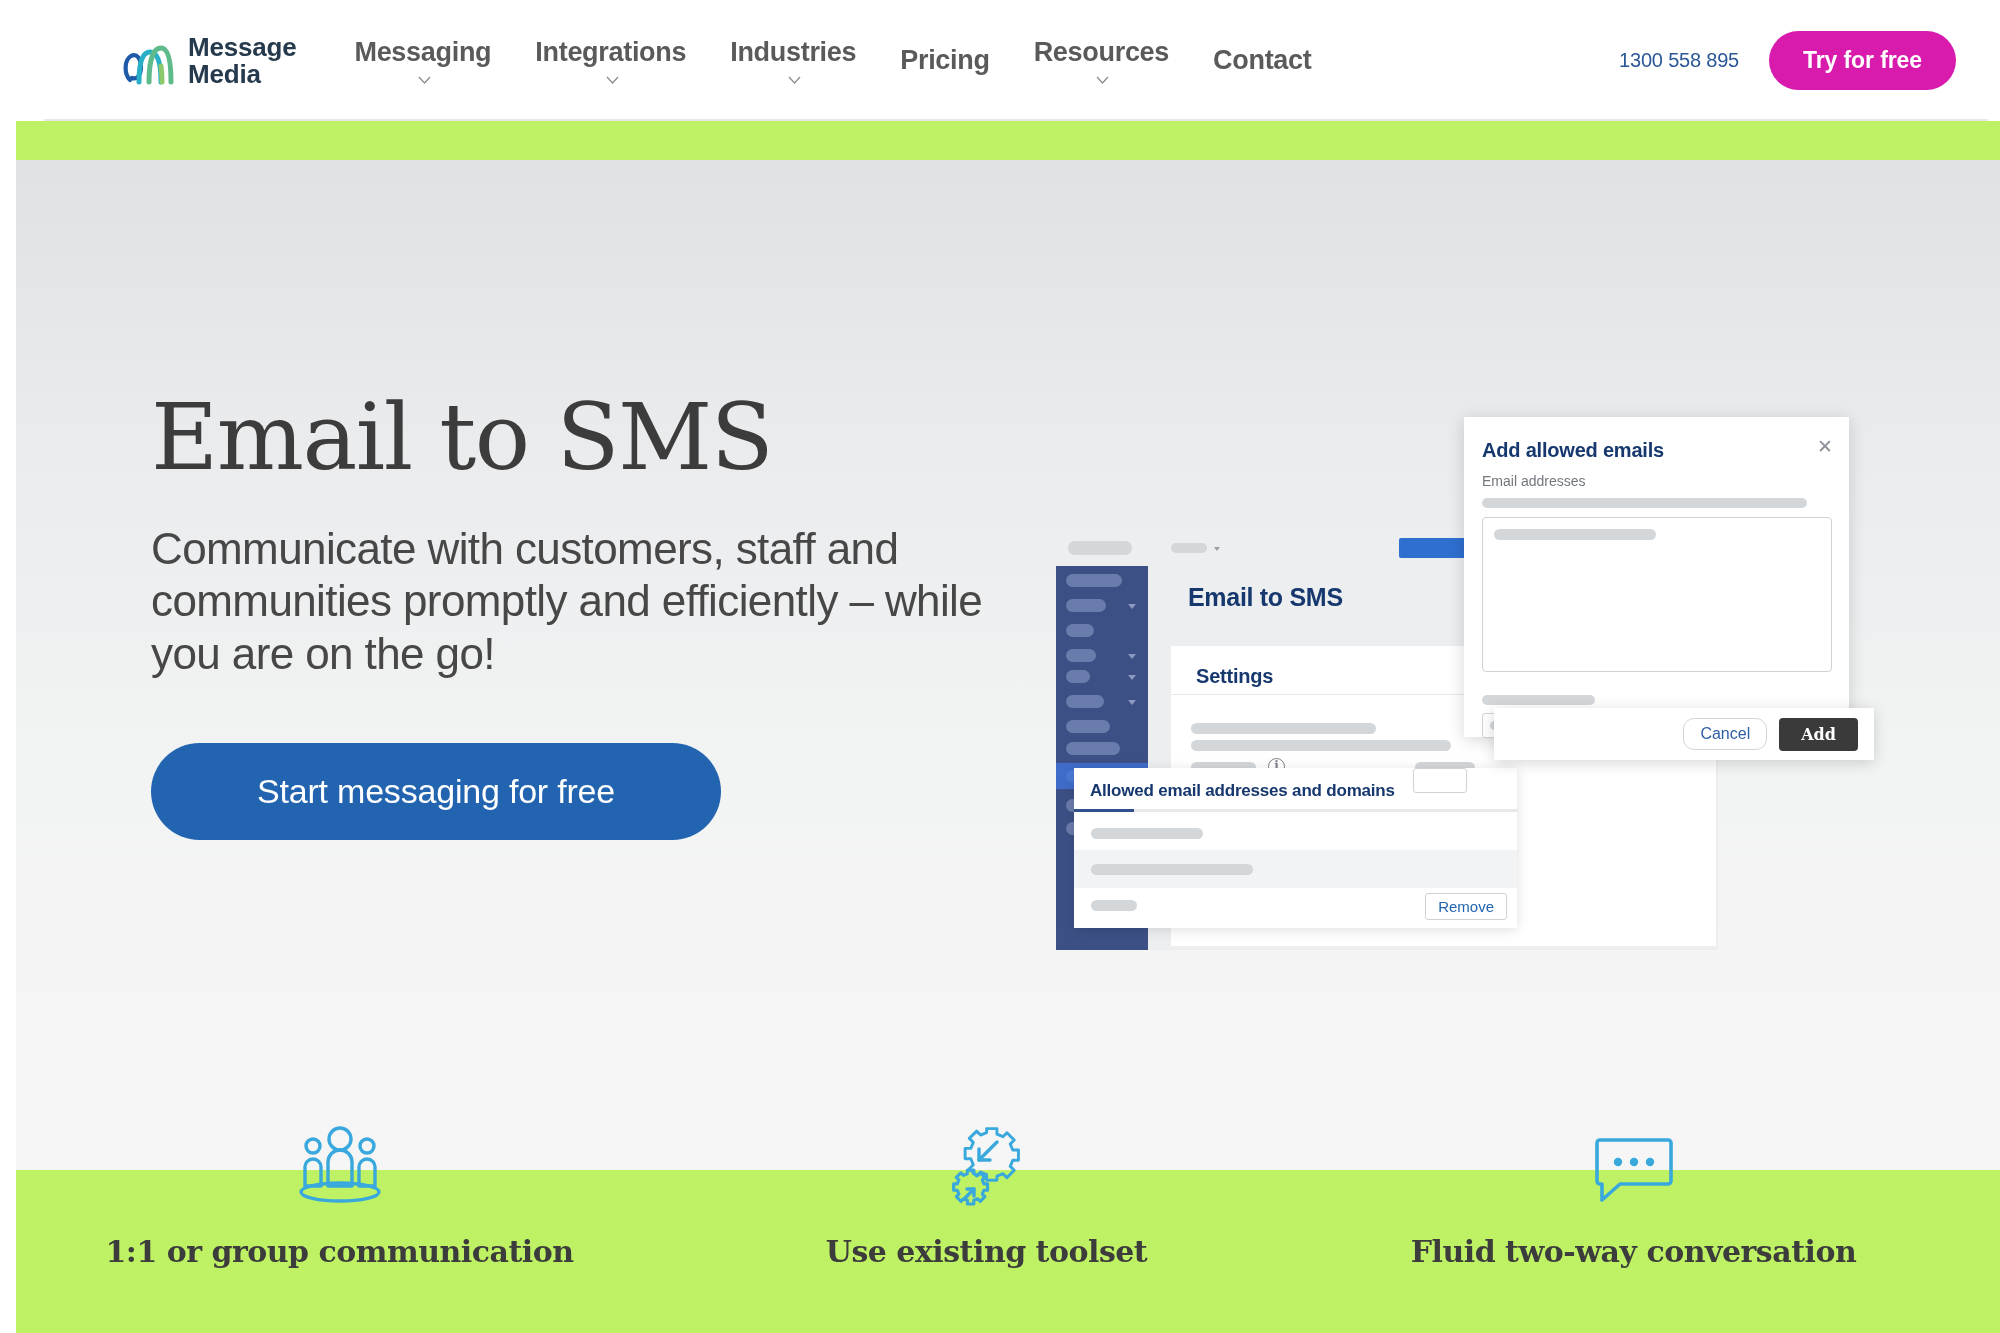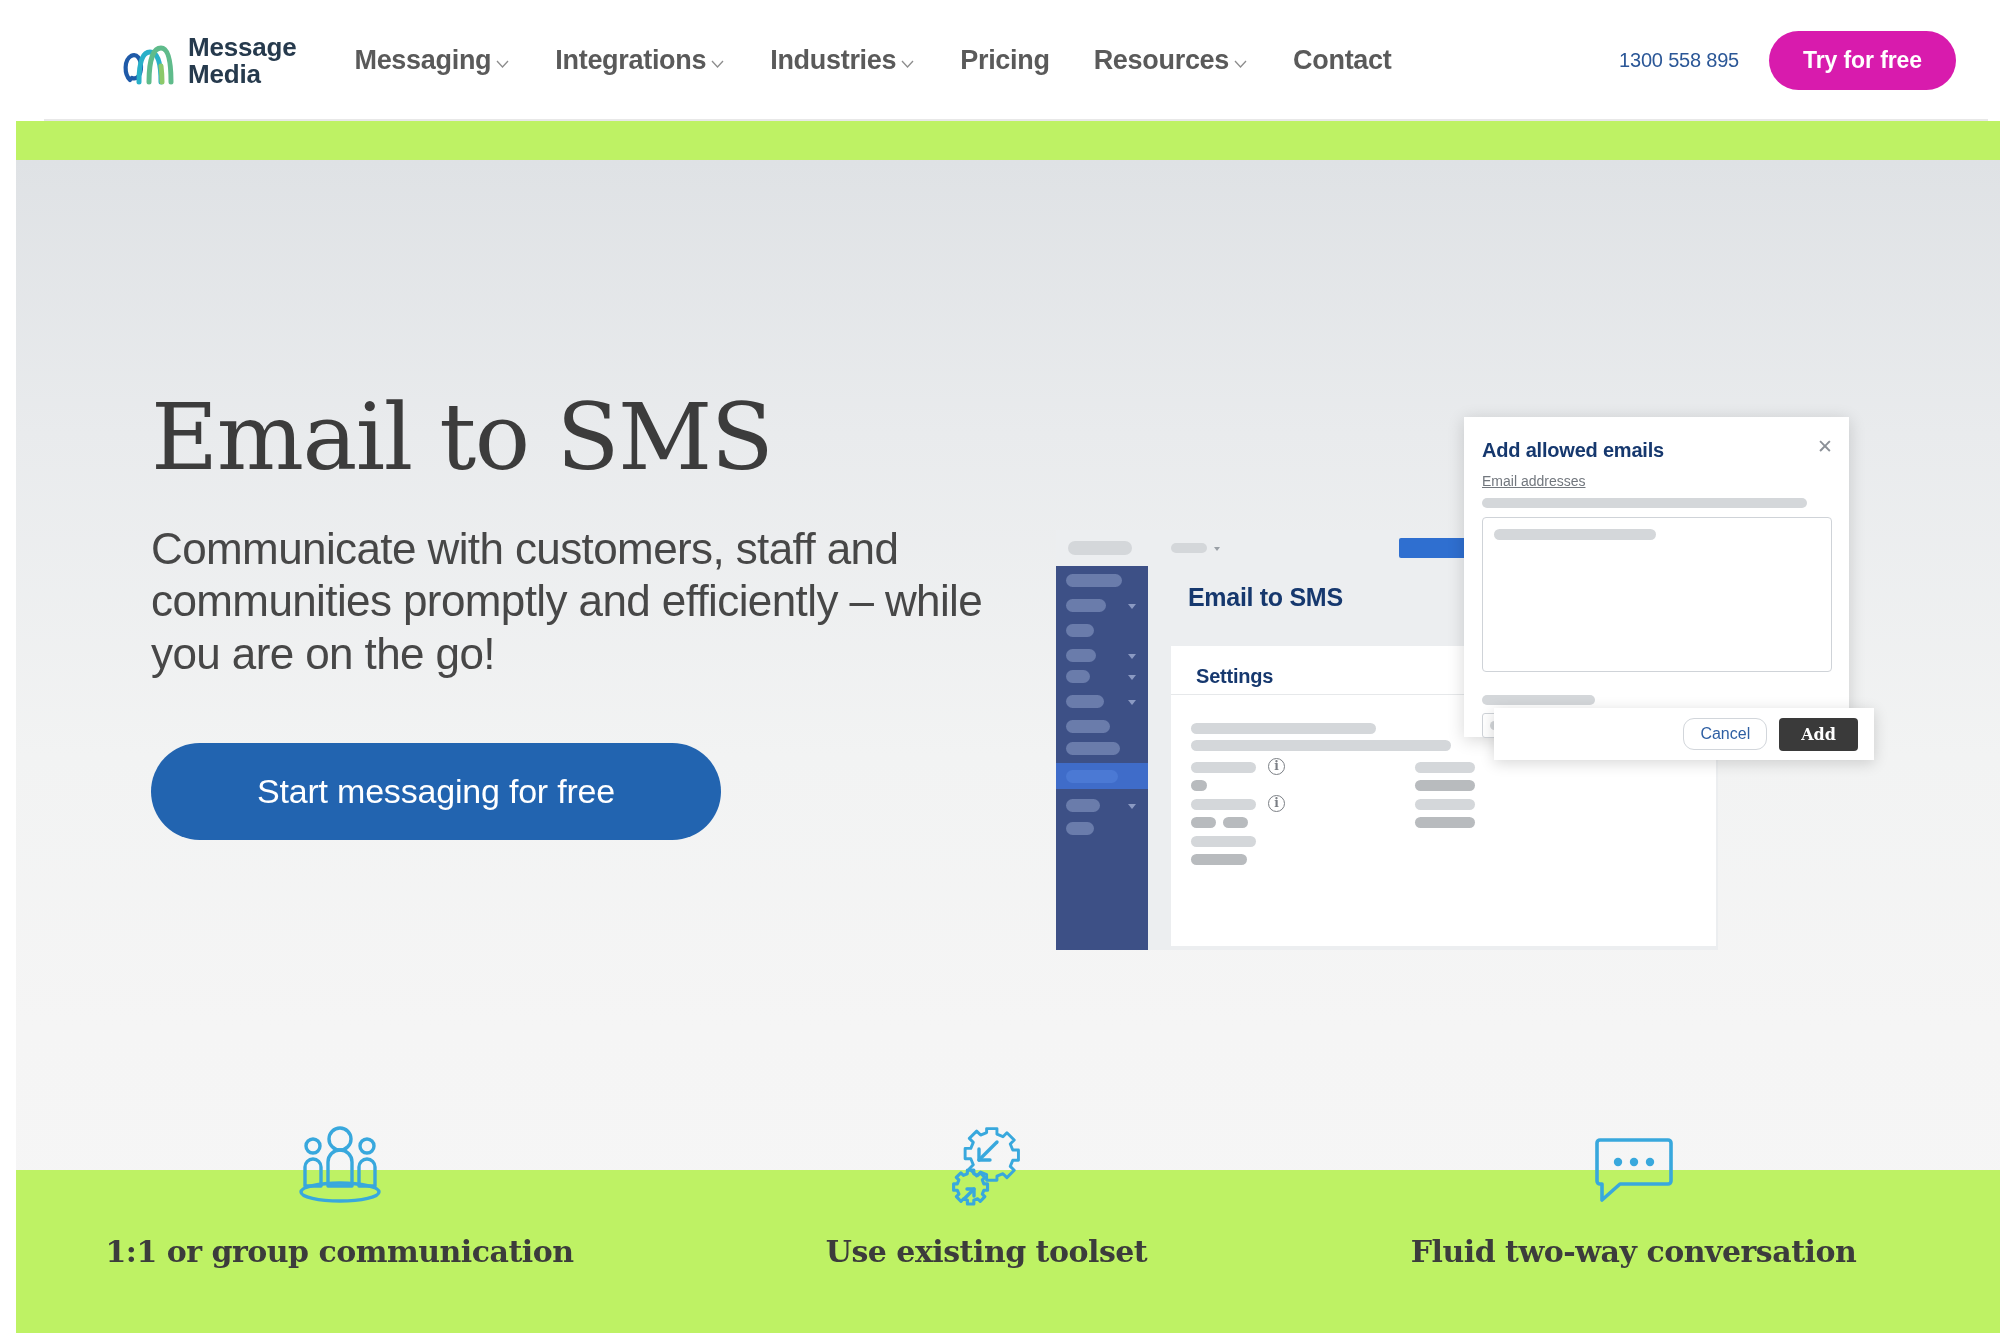--- a/index.html
+++ b/index.html
@@ -63,20 +63,21 @@
   .nav-item {
     font-size: 27px;
     font-weight: 700;
     color: #5a5a5a;
     letter-spacing: -0.3px;
     margin-right: 44px;
     display: flex;
     align-items: center;
     cursor: pointer;
     white-space: nowrap;
+    flex-direction: column;
   }
   .nav-item:last-child { margin-right: 0; }
   .caret {
     display: inline-block;
     width: 17px; height: 17px;
     margin-left: 3px;
     position: relative;
     top: 4px;
   }
   .caret svg { display: block; }
@@ -307,21 +308,21 @@
     position: absolute; left: 18px; top: 22px;
     font-size: 20px; font-weight: 700; color: #16386e;
     letter-spacing: -0.2px;
   }
   .modal-x {
     position: absolute; right: 16px; top: 20px;
     font-size: 19px; color: #8b9097; cursor: pointer; line-height: 1;
   }
   .modal-label {
     position: absolute; left: 18px; top: 56px;
-    font-size: 14px; color: #72777e; text-decoration: underline;
+    font-size: 14px; color: #72777e;
   }
   .modal-bar {
     position: absolute; left: 18px; top: 81px;
     width: 325px; height: 10px; background: #d4d7da; border-radius: 5px;
   }
   .modal-ta {
     position: absolute; left: 18px; top: 100px;
     width: 350px; height: 155px;
     border: 1px solid #cfd3d8; border-radius: 4px;
     background: #fff;
@@ -521,20 +522,37 @@
       <div style="position:absolute;left:135px;top:434px;width:65px;height:11px;background:#d4d7da;border-radius:6px;"></div>
       <div class="info-i" style="left:212px;top:430px;">i</div>
       <div style="position:absolute;left:135px;top:452px;width:25px;height:11px;background:#b8bbbe;border-radius:6px;"></div>
       <div style="position:absolute;left:167px;top:452px;width:25px;height:11px;background:#b8bbbe;border-radius:6px;"></div>
       <div style="position:absolute;left:359px;top:434px;width:60px;height:11px;background:#d4d7da;border-radius:6px;"></div>
       <div style="position:absolute;left:359px;top:452px;width:60px;height:11px;background:#b8bbbe;border-radius:6px;"></div>
 
       <div style="position:absolute;left:135px;top:471px;width:65px;height:11px;background:#d4d7da;border-radius:6px;"></div>
       <div style="position:absolute;left:135px;top:489px;width:56px;height:11px;background:#b8bbbe;border-radius:6px;"></div>
 
+      <div class="ill-allowed">
+        <div class="allowed-title">Allowed email addresses and domains</div>
+        <div class="allowed-topbtn"></div>
+        <div class="allowed-underline"></div>
+        <div class="allowed-underline-active"></div>
+
+        <div class="allowed-row" style="top:46px;">
+          <div class="row-pill" style="width:112px;"></div>
+        </div>
+        <div class="allowed-row alt" style="top:82px;">
+          <div class="row-pill" style="width:162px;"></div>
+        </div>
+        <div class="allowed-row" style="top:118px;">
+          <div class="row-pill" style="width:46px;"></div>
+          <button class="remove-btn">Remove</button>
+        </div>
+      </div>
 
       <div class="ill-modal">
         <div class="modal-title">Add allowed emails</div>
         <div class="modal-x">✕</div>
         <div class="modal-label">Email addresses</div>
         <div class="modal-bar"></div>
         <div class="modal-ta">
           <div class="modal-ta-pill"></div>
         </div>
         <div class="modal-bar2"></div>

